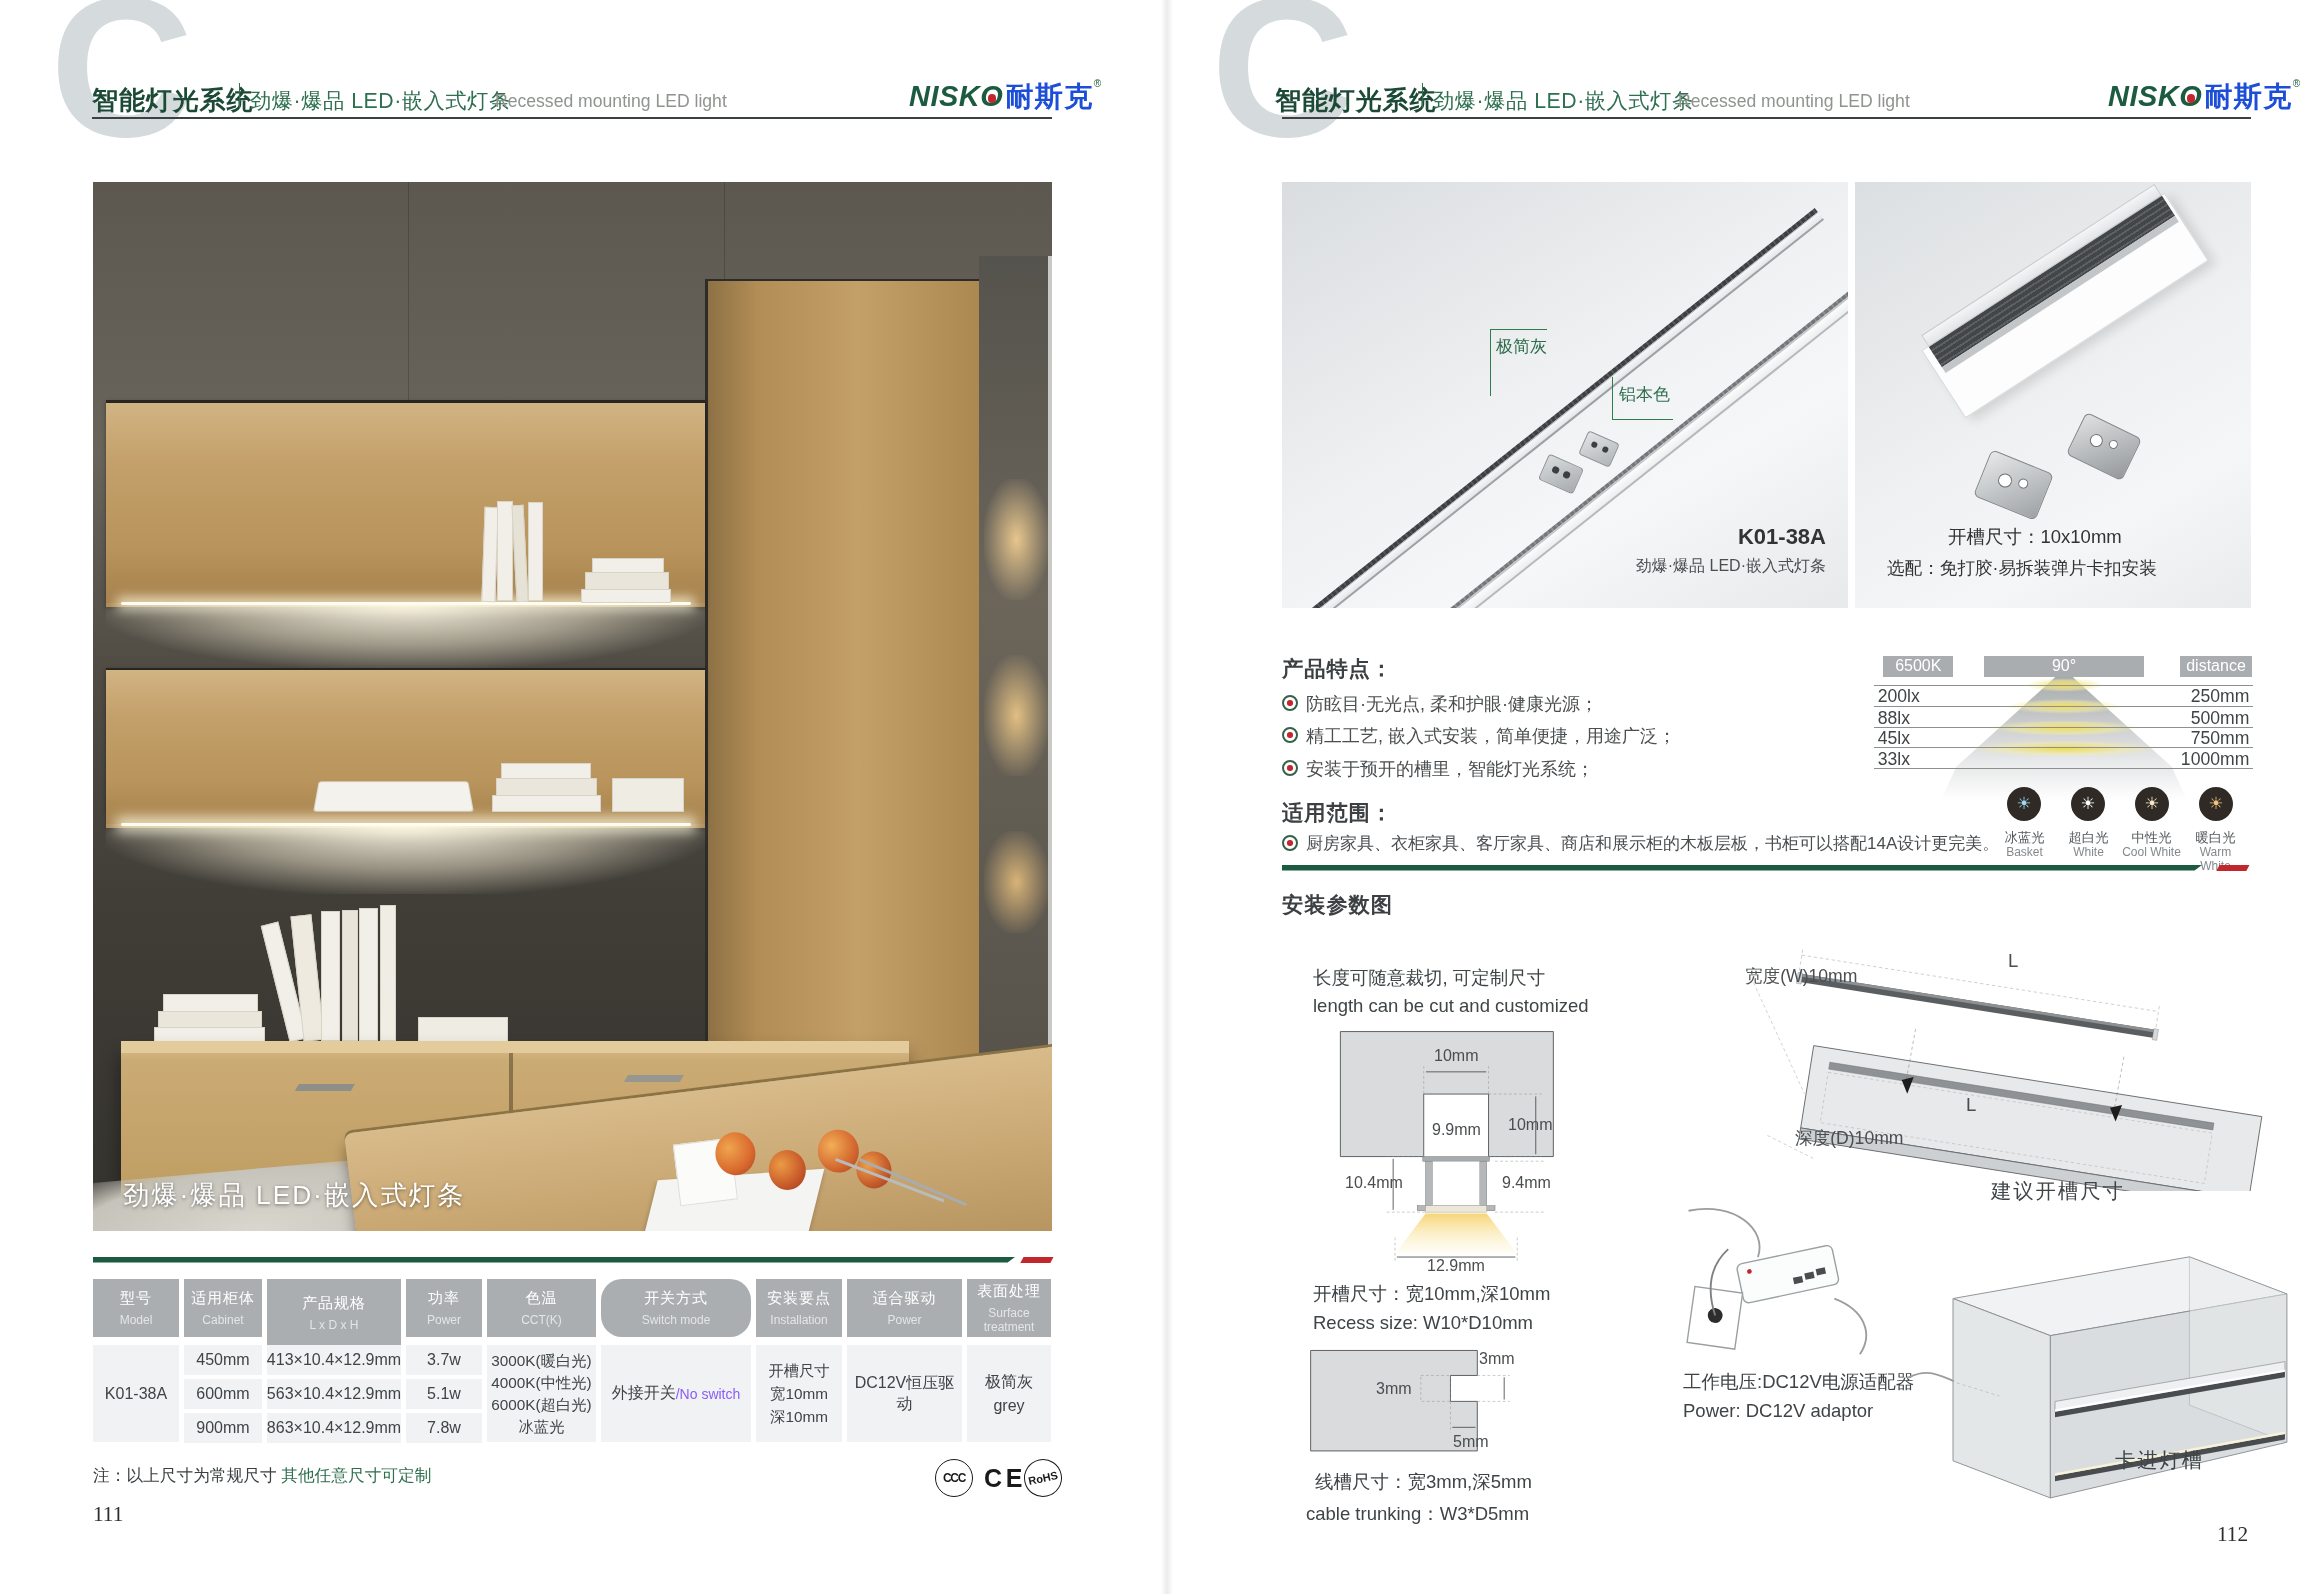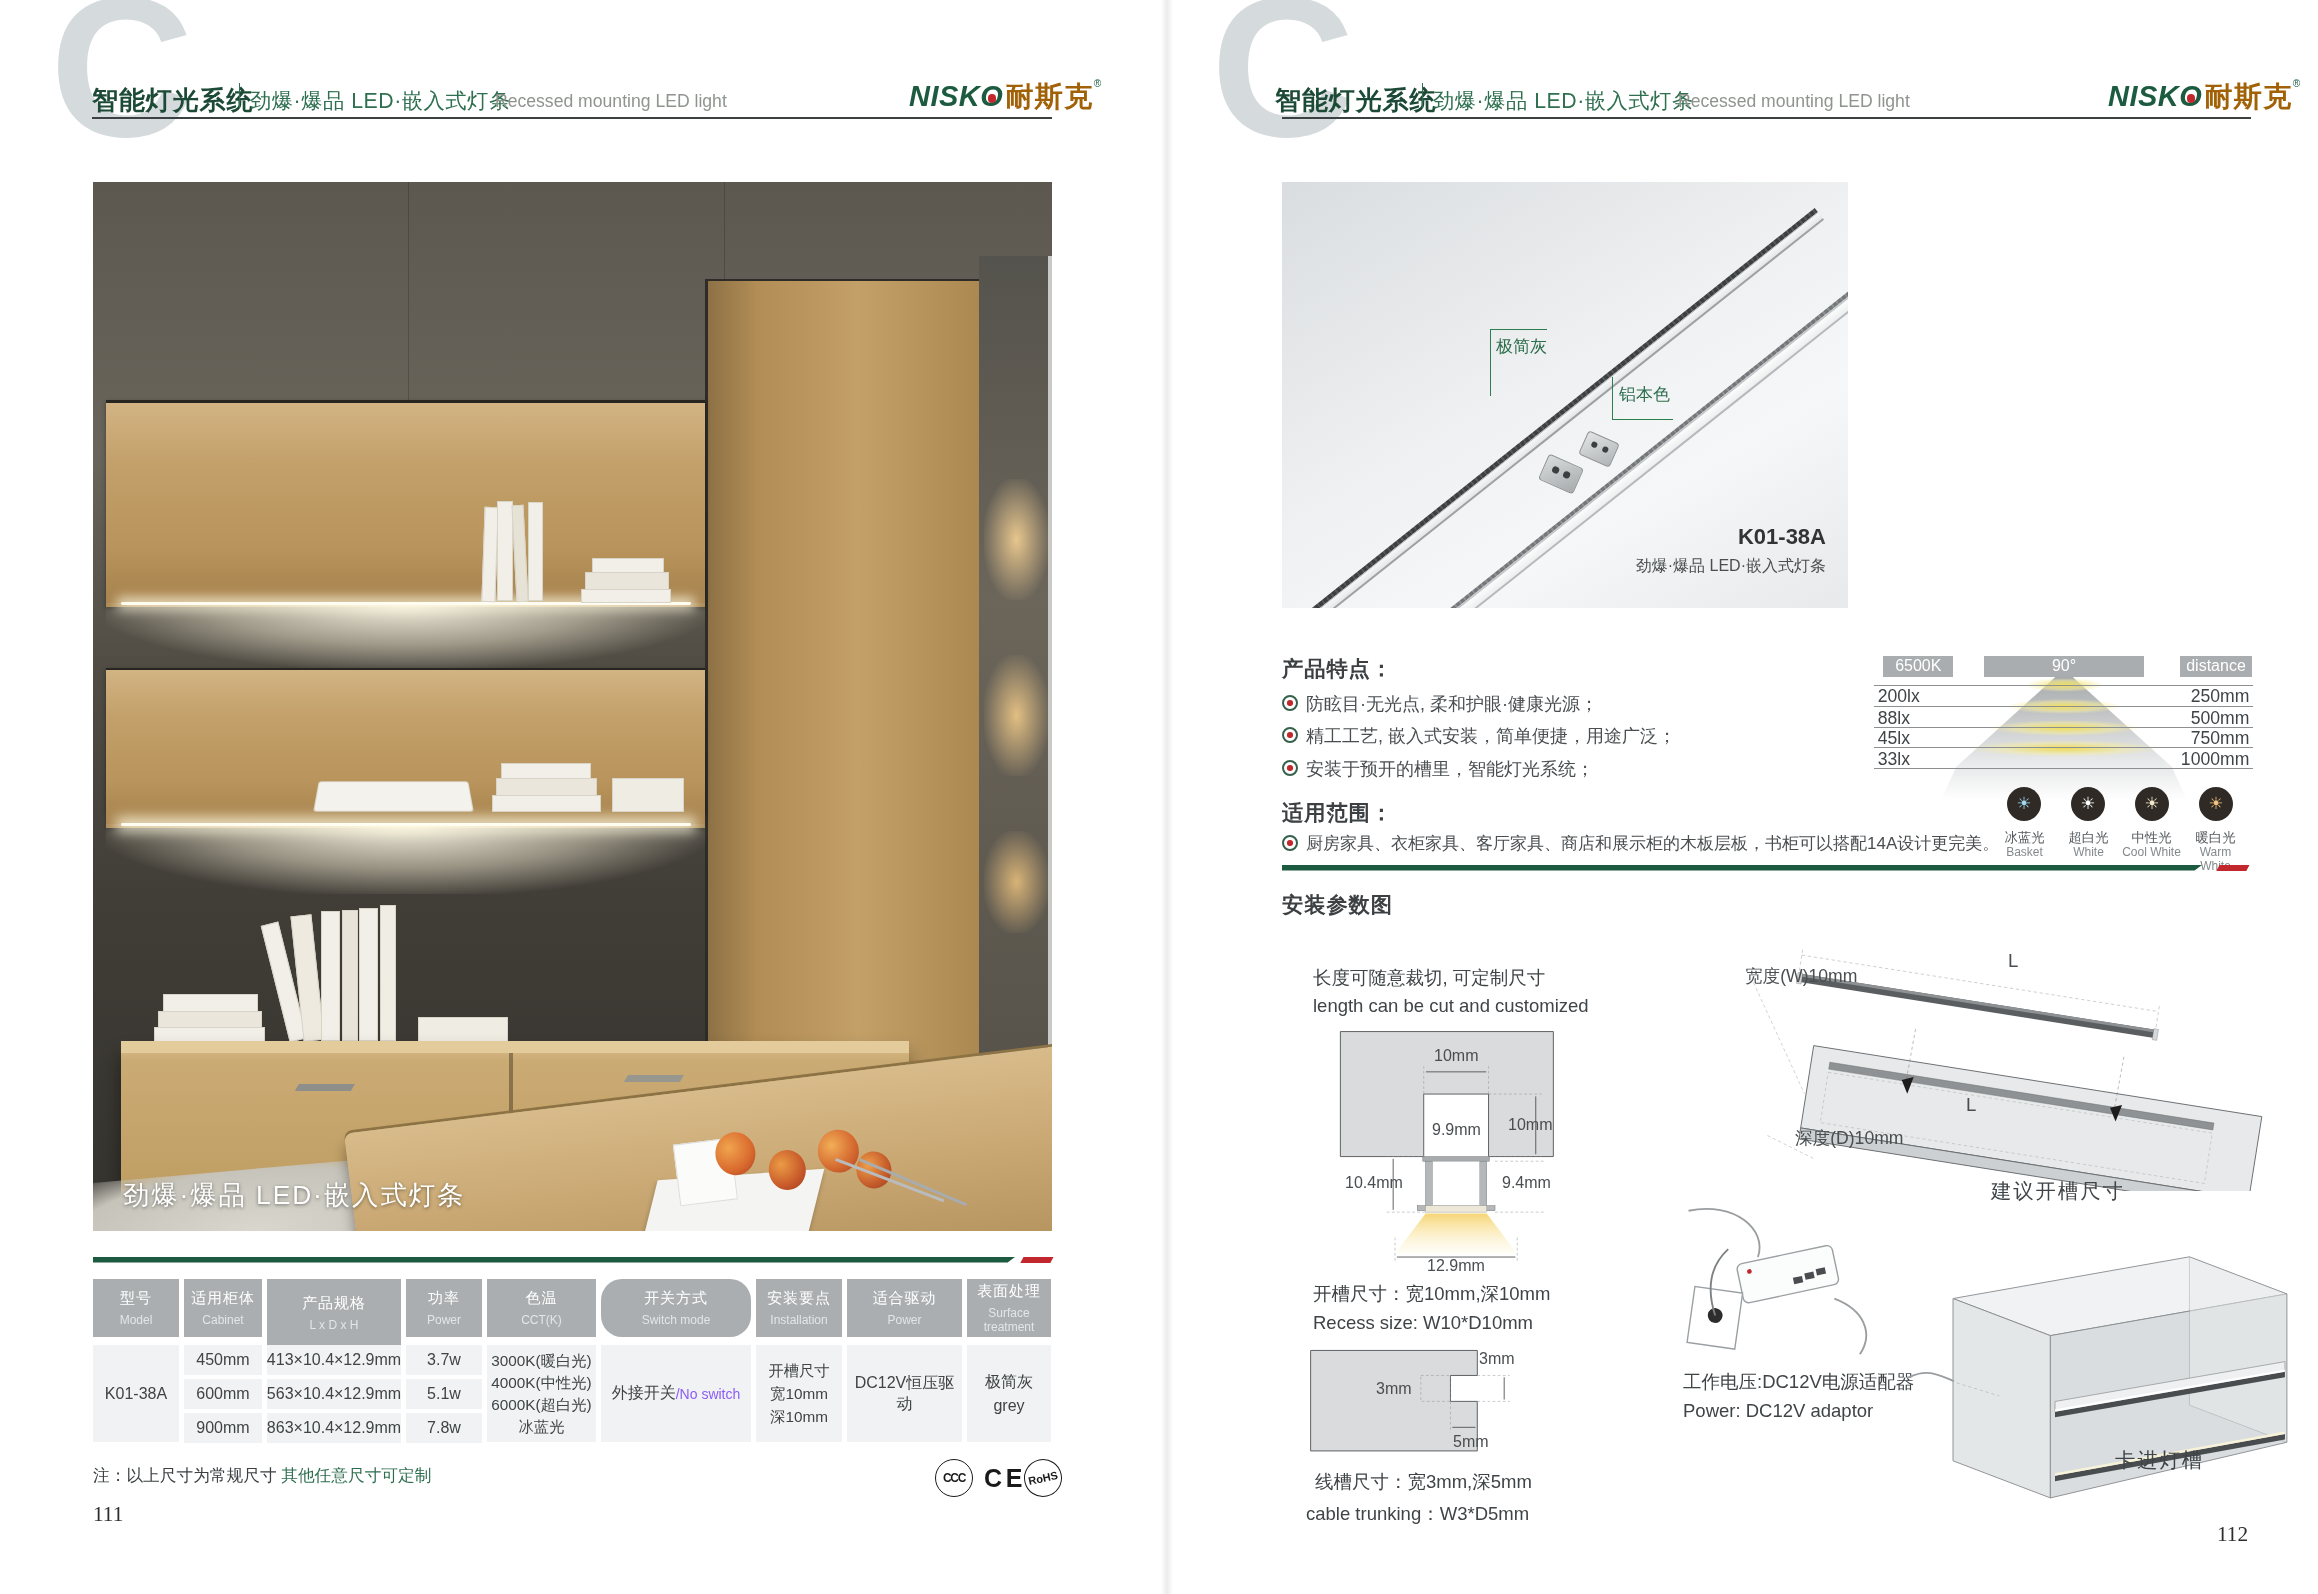--- a/index.html
+++ b/index.html
@@ -9,21 +9,21 @@
   
   .watermark{font-size:199px;font-weight:bold;color:#d5dadc;line-height:1;}
   .brand{font-size:26px;font-weight:bold;color:#1c4a36;letter-spacing:0.9px;}
   .series{font-size:21.3px;font-weight:500;color:#2f7050;letter-spacing:0.5px;}
   .series-en{font-size:17.6px;color:#8f948f;}
   .vbar{width:1.4px;height:25px;background:#2f7050;}
   .hrule{height:2.3px;background:#3b4140;}
   .logo-en{font-size:29px;font-weight:800;color:#1d5b40;letter-spacing:0.5px;font-style:italic;}
   .logo-o{position:relative;display:inline-block;}
   .logo-o::after{content:"";position:absolute;left:50%;top:56%;width:8.3px;height:8.3px;margin:-4.2px 0 0 -4.2px;border-radius:50%;background:#c1272d;}
-  .logo-zh{font-size:28px;font-weight:800;color:#a16207;letter-spacing:1.4px;font-style:normal;}
+  .logo-zh{font-size:28px;font-weight:800;color:#1d4ed8;letter-spacing:1.4px;font-style:normal;}
   .logo-reg{font-size:10.2px;color:#1d5b40;vertical-align:top;}
   
   .gbar{height:5.6px;background:#1d5b40;clip-path:polygon(0 0,100% 0,calc(100% - 7.4px) 100%,0 100%);}
   .rbar{height:5.6px;background:#c1272d;transform:skewX(-28deg);}
   
   .th{background:#abaeb0;color:#ffffff;text-align:center;display:flex;flex-direction:column;justify-content:center;align-items:center;}
   .th .zh{font-size:15px;letter-spacing:0.9px;}
   .th .en{font-size:12px;color:#e3e5e6;margin-top:4.6px;}
   .td{background:#f1f2f3;display:flex;flex-direction:column;justify-content:center;align-items:center;text-align:center;font-size:16px;color:#3f4447;}
   .td .sub{font-size:14px;color:#8b5cf6;}
@@ -267,20 +267,38 @@
 
     <div class="abs" style="left:208px;top:147px;width:56px;height:66px;border-left:0.9px solid #2e7d4f;border-top:0.9px solid #2e7d4f;"></div>
     <div class="t" style="left:214px;top:153px;font-size:17px;color:#2e6e4e;">极简灰</div>
     <div class="abs" style="left:330px;top:195px;width:60px;height:42px;border-left:0.9px solid #2e7d4f;border-bottom:0.9px solid #2e7d4f;"></div>
     <div class="t" style="left:337px;top:201px;font-size:17px;color:#2e6e4e;">铝本色</div>
 
     <div class="t" style="right:22px;top:342px;left:auto;font-size:22px;font-weight:bold;color:#333;text-align:right;position:absolute;">K01-38A</div>
     <div class="t" style="right:22px;top:374px;left:auto;font-size:16px;color:#4a4e50;text-align:right;position:absolute;">劲爆·爆品  LED·嵌入式灯条</div>
   </div>
 
+  <div class="abs" style="left:688px;top:182px;width:396px;height:426px;overflow:hidden;background:linear-gradient(150deg,#dcdfe1 0%,#eef0f1 50%,#f5f6f7 75%,#e9ebec 100%);">
+    <div class="abs" style="left:65px;top:83px;width:288px;height:79px;background:#fdfdfd;border:0.9px solid #d5d8d9;transform:rotate(-33deg);box-shadow:4.6px 6.5px 11px rgba(0,0,0,0.12);"></div>
+    <div class="abs" style="left:56px;top:74px;width:278px;height:45px;transform:rotate(-33deg);">
+      <div style="height:12px;background:linear-gradient(180deg,#f4f5f6,#e2e4e6);border:0.5px solid #c9ccce;"></div>
+      <div style="height:24px;background:repeating-linear-gradient(180deg,#434648 0 3.7px,#5c6062 3.7px 5.6px);"></div>
+      <div style="height:6.5px;background:#c3c6c8;"></div>
+    </div>
+    <div class="abs" style="left:125px;top:278px;width:65px;height:48px;background:linear-gradient(135deg,#e6e8e9,#9ea2a4);border:1.4px solid #83878a;border-radius:5.6px;transform:rotate(22deg);">
+      <div style="position:absolute;left:16px;top:16px;width:12px;height:12px;border-radius:50%;background:#fff;border:0.9px solid #6f7375;"></div>
+      <div style="position:absolute;left:36px;top:14px;width:8.3px;height:8.3px;border-radius:50%;background:#fff;border:0.9px solid #6f7375;"></div>
+    </div>
+    <div class="abs" style="left:218px;top:241px;width:60px;height:45px;background:linear-gradient(135deg,#dfe1e2,#94989a);border:1.4px solid #83878a;border-radius:5.6px;transform:rotate(26deg);">
+      <div style="position:absolute;left:14px;top:14px;width:11px;height:11px;border-radius:50%;background:#fff;border:0.9px solid #6f7375;"></div>
+      <div style="position:absolute;left:33px;top:12px;width:7.4px;height:7.4px;border-radius:50%;background:#fff;border:0.9px solid #6f7375;"></div>
+    </div>
+    <div class="t" style="left:93px;top:342px;font-size:18.5px;color:#333;">开槽尺寸：10x10mm</div>
+    <div class="t" style="left:32px;top:374px;font-size:17.6px;color:#333;">选配：免打胶·易拆装弹片卡扣安装</div>
+  </div>
 
   <div class="t sec-title" style="left:115px;top:654px;">产品特点：</div>
   <div class="abs bullet-ic" style="left:115px;top:695px;"></div>
   <div class="t bullet-tx" style="left:139px;top:692px;">防眩目·无光点, 柔和护眼·健康光源；</div>
   <div class="abs bullet-ic" style="left:115px;top:727px;"></div>
   <div class="t bullet-tx" style="left:139px;top:724px;">精工工艺, 嵌入式安装，简单便捷，用途广泛；</div>
   <div class="abs bullet-ic" style="left:115px;top:760px;"></div>
   <div class="t bullet-tx" style="left:139px;top:757px;">安装于预开的槽里，智能灯光系统；</div>
 
   <div class="t sec-title" style="left:115px;top:798px;">适用范围：</div>

